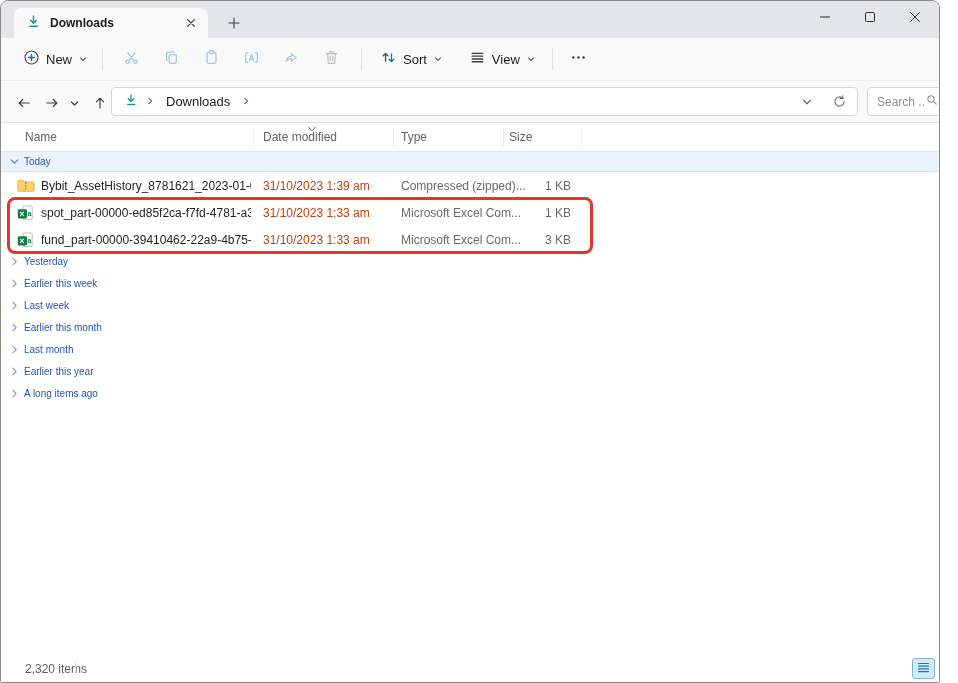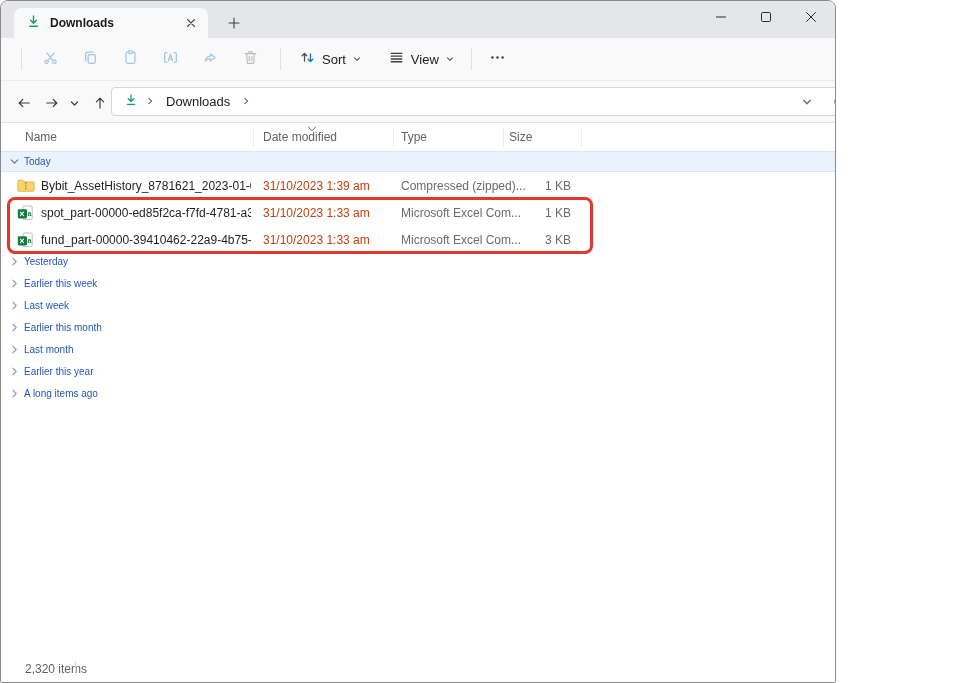--- a/index.html
+++ b/index.html
@@ -1,18 +1,18 @@
 <!DOCTYPE html>
 <html><head>
 <meta charset="utf-8">
 <style>
   * { margin:0; padding:0; box-sizing:border-box; }
   html,body { width:958px; height:683px; background:#fff; }
   body { font-family:"Liberation Sans", sans-serif; font-size:12px; color:#1f1f1f; }
-  .screen { position:relative; width:836px; height:683px; background:#fff;
+  .screen { position:relative; width:940px; height:683px; background:#fff;
             border:1px solid #8a8a8a; border-radius:8px 8px 2px 2px; overflow:hidden; }
 
   
   .titlebar { position:absolute; left:0; top:0; right:0; height:37px; background:#e4e6e9; }
   .tab { position:absolute; left:13px; top:7px; width:194px; height:30px; background:#f9f9f9;
          border-radius:8px 8px 0 0; display:flex; align-items:center; padding:0 8px 0 12px; gap:9px; }
   .tab-title { font-weight:bold; font-size:12px; color:#1b1b1b; flex:1; }
   .tab-close { width:18px; height:18px; display:flex; align-items:center; justify-content:center; border-radius:4px; }
   .newtab-btn { position:absolute; left:222px; top:11px; width:22px; height:22px; display:flex; align-items:center; justify-content:center; }
   .win-controls { position:absolute; right:2px; top:0; height:32px; display:flex; }
@@ -107,20 +107,34 @@
       <div class="win-btn">
         <svg width="12" height="12" viewBox="0 0 12 12" fill="none">
             <path d="M1.2 1.2l9.6 9.6M10.8 1.2l-9.6 9.6" stroke="#2b2b2b" stroke-width="1"></path>
           </svg>
       </div>
     </div>
   </div>
 
   <div class="toolbar">
     <div style="width:14px"></div>
+    <div class="tb-btn">
+      <span>
+        <svg width="17" height="17" viewBox="0 0 16 16" fill="none">
+            <circle cx="8" cy="8" r="6.1" stroke="#44546a" stroke-width="1.1"></circle>
+            <path d="M8 5.2v5.6M5.2 8h5.6" stroke="#0f6cbd" stroke-width="1.3" stroke-linecap="round"></path>
+          </svg>
+      </span>
+      <span>New</span>
+      <span>
+        <svg width="10" height="10" viewBox="0 0 10 10" fill="none">
+            <path d="M2.5 3.8 5 6.3l2.5-2.5" stroke="#5a5a5a" stroke-width="1.1" stroke-linecap="round" stroke-linejoin="round"></path>
+          </svg>
+      </span>
+    </div>
     <div class="tb-divider"></div>
     <div class="tb-icon-btn" style="margin-left:2px">
       <span>
         <svg width="17" height="17" viewBox="0 0 16 16" fill="none" stroke="#a6c5e2" stroke-width="1.2" stroke-linecap="round">
             <circle cx="4.3" cy="12" r="1.6"></circle>
             <circle cx="11.7" cy="12" r="1.6"></circle>
             <path d="M5.4 10.9 11.3 3.8M10.6 10.9 4.7 3.8"></path>
           </svg>
       </span>
     </div>

